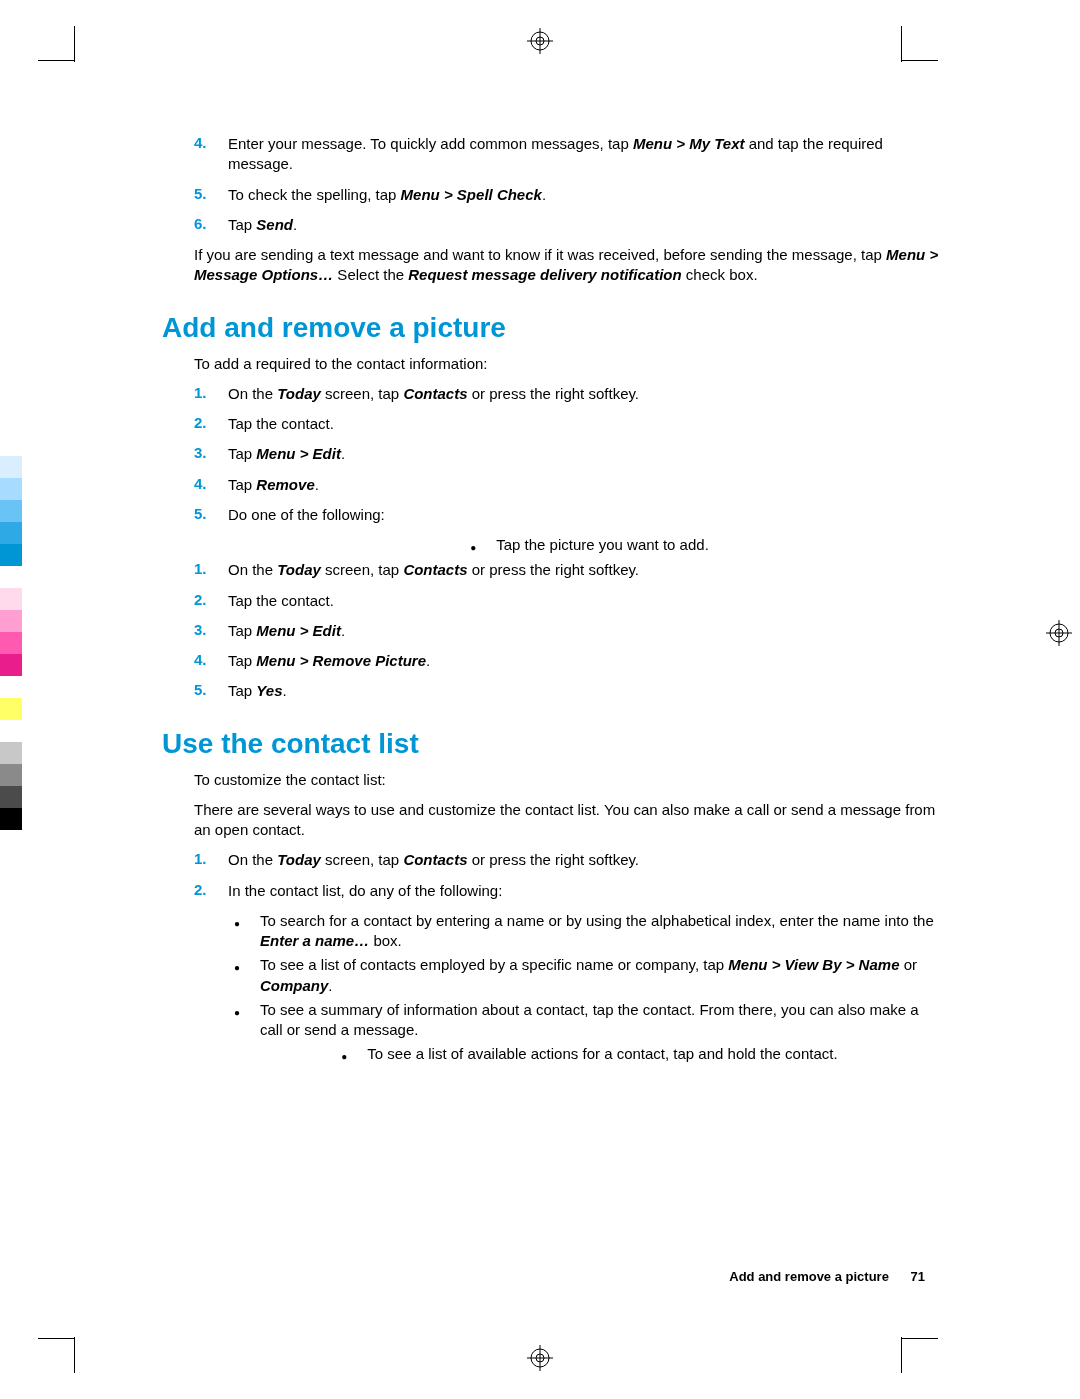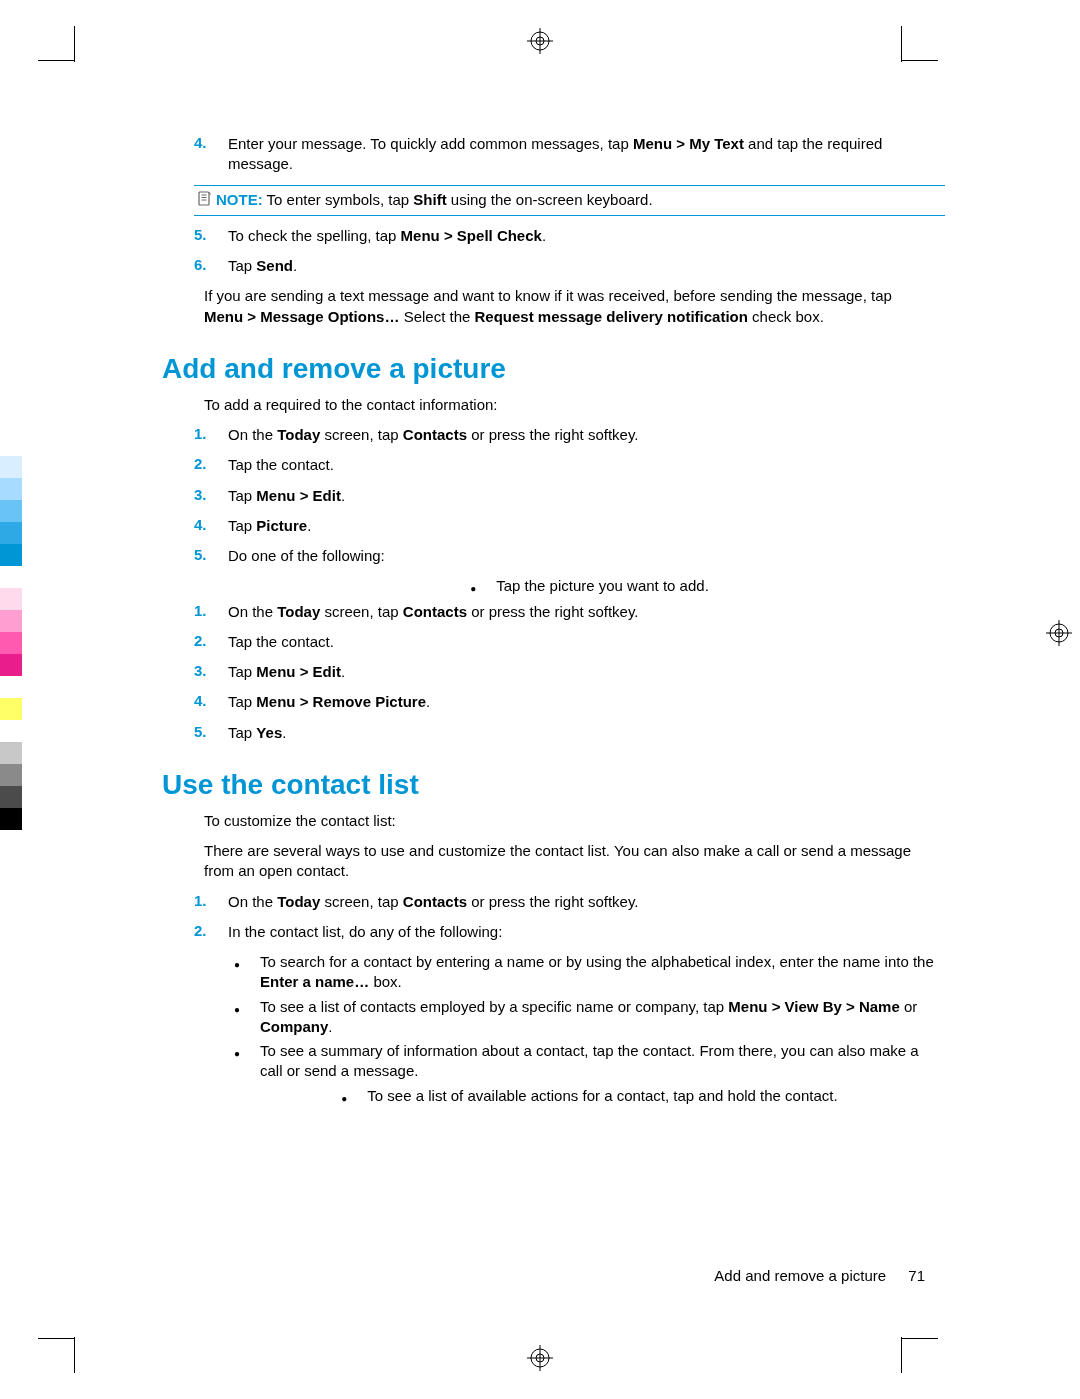--- a/index.html
+++ b/index.html
@@ -15,54 +15,55 @@
   }
   .page {
     position: absolute;
     top: 0; left: 0; width: 1080px; height: 1399px;
     padding: 130px 135px 80px 162px;
   }
   .content { margin-left: 32px; }
   .step { margin: 4px 0 10px 0; display: flex; }
   .step-num { color: #0096d6; font-weight: bold; width: 34px; flex: 0 0 34px; font-size: 15px; }
   .step-text { font-size: 15px; line-height: 1.35; }
-  .step-text b, .para b, .note-body b, .bullet-text b { font-weight: bold; }
+  .step-text b, .para b, .note-body b, .bullet-text b { font-weight: bold; font-style: italic; }
   .note-box {
     border-top: 1px solid #0096d6;
     border-bottom: 1px solid #0096d6;
     margin: 8px 0 10px 0;
     padding: 4px 0 5px 0;
     display: flex;
     align-items: flex-start;
   }
   .note-icon {
     width: 22px; flex: 0 0 22px;
     text-align: center;
     color: #666;
     font-size: 16px; line-height: 1;
     padding-top: 1px;
   }
   .note-body { font-size: 15px; line-height: 1.35; }
   .note-label { color: #0096d6; font-weight: bold; }
-  .para { font-size: 15px; line-height: 1.35; margin: 10px 10px; }
+  .para { font-size: 15px; line-height: 1.35; margin: 10px 0; }
   h2.section {
     color: #0096d6;
     font-size: 28px;
     font-weight: bold;
     margin: 26px 0 10px -32px;
   }
   .bullets { margin: 2px 0 2px 40px; }
   .bullet { display: flex; margin: 4px 0; justify-content: center; }
   .bullet-dot { width: 26px; flex: 0 0 26px; text-align: left; font-size: 15px; line-height: 1.35; padding-top:1px; }
   .bullet-dot::before { content: "●"; font-size: 10px; }
   .bullet-text { font-size: 15px; line-height: 1.35; }
   .footer {
     position: absolute;
     bottom: 115px; right: 155px;
-    font-size: 15px;
+    font-size: 13px;
+    font-weight: bold;
   }
   .footer .sec { margin-right: 18px; }
   
   .crop { position: absolute; background: #000; }
   .crop.h { height: 1px; width: 36px; }
   .crop.v { width: 1px; height: 36px; }
   .reg-outer { position:absolute; width:26px; height:26px; }
   .reg-outer svg { display:block; }
   
   .color-bars { position:absolute; left:0; top:434px; width:22px; }
@@ -129,35 +130,20 @@
 <div class="page">
   <div class="content">
 
     <div id="intro1">
         <div class="step">
           <div class="step-num">4.</div>
           <div class="step-text">Enter your message. To quickly add common messages, tap <b>Menu &gt; My Text</b> and tap the required message.</div>
         </div>
       </div>
 
-    <div class="note-box">
-      <div class="note-icon">
-        <svg width="16" height="16" viewBox="0 0 16 16">
-            <rect x="2" y="1" width="10" height="13" rx="1" fill="none" stroke="#666" stroke-width="1.2"></rect>
-            <line x1="4.5" y1="4" x2="9.5" y2="4" stroke="#666"></line>
-            <line x1="4.5" y1="6.5" x2="9.5" y2="6.5" stroke="#666"></line>
-            <line x1="4.5" y1="9" x2="9.5" y2="9" stroke="#666"></line>
-            <path d="M11 1 L14 4 L14 3 L12 1 Z" fill="#666"></path>
-          </svg>
-      </div>
-      <div class="note-body">
-        <span class="note-label">NOTE:</span>
-        <span>To enter symbols, tap <b>Shift</b> using the on-screen keyboard.</span>
-      </div>
-    </div>
 
     <div id="intro2">
         <div class="step">
           <div class="step-num">5.</div>
           <div class="step-text">To check the spelling, tap <b>Menu &gt; Spell Check</b>.</div>
         </div>
         <div class="step">
           <div class="step-num">6.</div>
           <div class="step-text">Tap <b>Send</b>.</div>
         </div>
@@ -175,21 +161,21 @@
         <div class="step">
           <div class="step-num">2.</div>
           <div class="step-text">Tap the contact.</div>
         </div>
         <div class="step">
           <div class="step-num">3.</div>
           <div class="step-text">Tap <b>Menu &gt; Edit</b>.</div>
         </div>
         <div class="step">
           <div class="step-num">4.</div>
-          <div class="step-text">Tap <b>Picture</b>.</div>
+          <div class="step-text">Tap <b>Remove</b>.</div>
         </div>
         <div class="step">
           <div class="step-num">5.</div>
           <div class="step-text">Do one of the following:</div>
         </div>
       </div>
     <div class="bullets" id="s1bul1">
         <div class="bullet">
           <div class="bullet-dot"></div>
           <div class="bullet-text">Tap the picture you want to add.</div>

